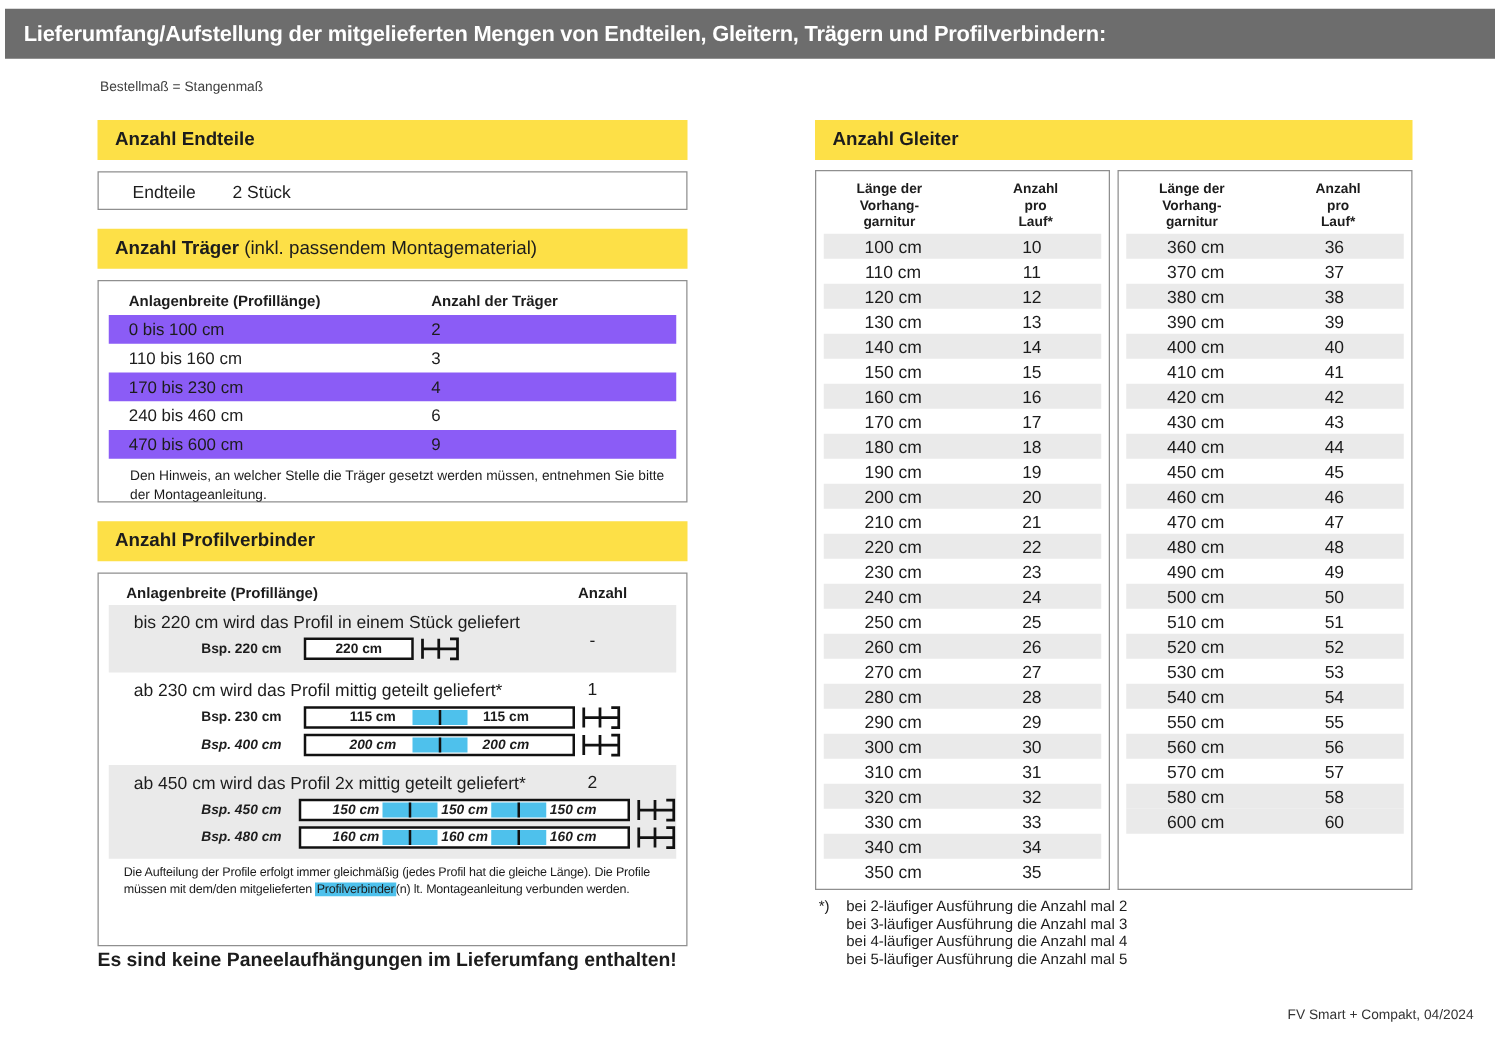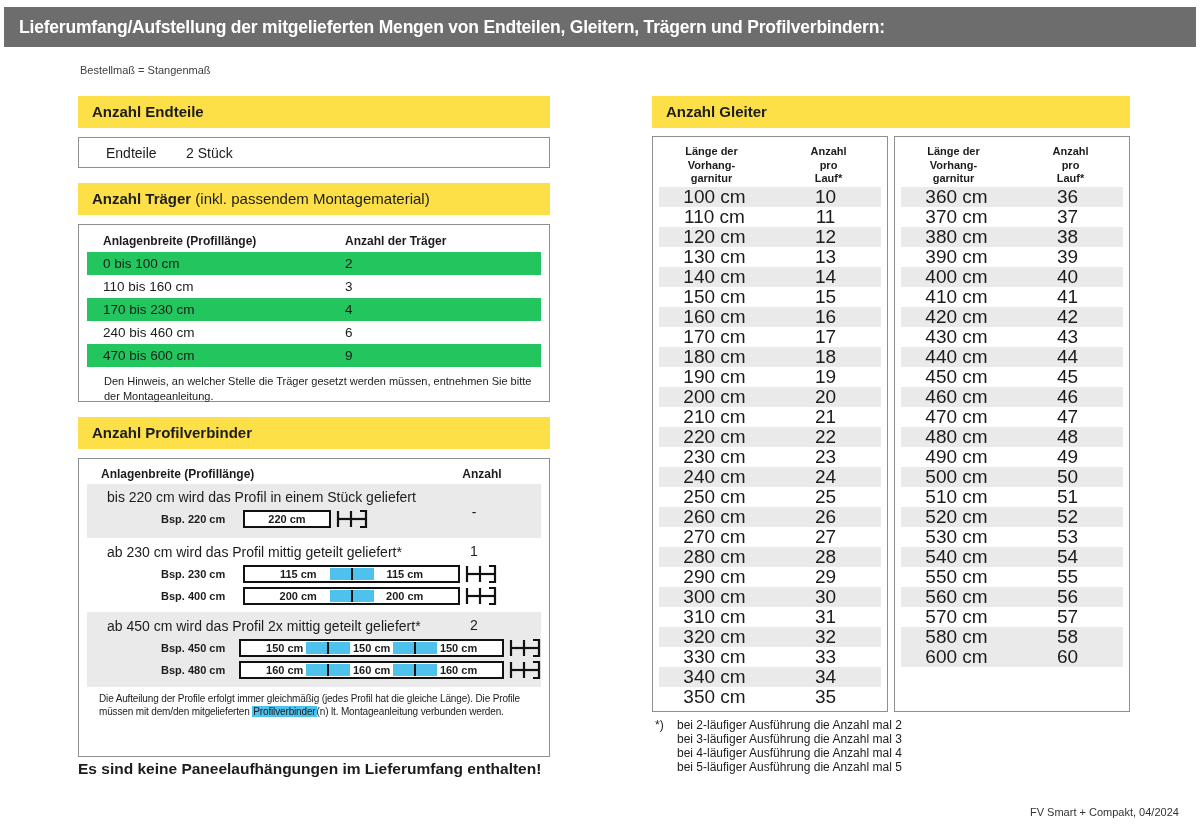--- a/index.html
+++ b/index.html
@@ -32,37 +32,37 @@
   .et-lbl{margin-left:27px;width:80px;}
   .et-val{margin-left:0px;}
   .s-traeger{left:78px;top:183px;width:472px;}
   .traeger-box{left:78px;top:224px;width:472px;height:178px;}
   .thead{display:flex;font-weight:bold;font-size:12px;margin:9px 8px 4px;}
   .thead .c1{flex:1;padding-left:16px;}
   .thead .c2{width:196px;}
   .trow{display:flex;height:23px;line-height:23px;margin:0 8px;font-size:13.5px;}
   .trow .c1{flex:1;padding-left:16px;}
   .trow .c2{width:196px;}
-  .traeger-box .trow.r-even{background:#22c55e;gap:18px;}
+  .traeger-box .trow.r-even{background:#8b5cf6;gap:18px;}
   .tnote{font-size:11px;line-height:1.35;margin:7px 8px 0 25px;width:440px;}
   
   .s-profil{left:78px;top:417px;width:472px;}
   .profil-box{left:78px;top:458px;width:472px;height:299px;}
   .phead{display:flex;font-weight:bold;font-size:12px;margin:8px 8px 3px;position:relative;}
   .phead .c1{flex:1;padding-left:14px;}
   .phead .c2{position:absolute;left:365px;width:60px;text-align:center;}
   .psec{margin:0 8px;position:relative;padding:5px 0 10px;}
   .psec.shaded{background:#eaeaea;}
   .psec .ptext{font-size:14px;margin-left:20px;line-height:17px;}
   .pval{position:absolute;left:357px;width:60px;text-align:center;font-size:14px;top:5px;}
   .pval-mid{top:20px;}
   .sec2{padding:6px 0 6px;}
   .sec3{padding:6px 0 8px;margin-top:1px;}
   .bsp{display:flex;align-items:center;height:18px;margin-top:4px;padding-left:30px;}
-  .bsp.mt2{}
+  .bsp.mt2{font-style:italic;}
   .blabel{margin-left:44px;width:76px;font-weight:bold;font-size:11px;white-space:nowrap;}
   .bar{
     margin-left:6px;position:relative;height:18px;box-sizing:border-box;
     border:2px solid #111;background:#fff;display:flex;align-items:center;
   }
   .bar-1{width:88px;}
   .bar-2{width:217px;}
   .bar-3{width:278px;}
   .seg{flex:1;text-align:center;font-size:11px;font-weight:bold;position:relative;z-index:2;line-height:14px;}
   .conn{position:absolute;top:1px;bottom:1px;width:44px;background:#4ec1ec;transform:translateX(-50%);z-index:1;}
@@ -75,21 +75,21 @@
   .pnote{margin:5px 8px 0 20px;font-size:10px;line-height:1.3;width:455px;letter-spacing:-0.15px;}
   .hl{background:#4ec1ec;padding:0 1px;}
   .nopaneel{position:absolute;left:78px;top:760px;font-weight:bold;font-size:15.5px;white-space:nowrap;}
   
   .s-gleiter{left:652px;top:96px;width:478px;}
   .gbox{position:absolute;top:136px;width:236px;height:576px;border:1px solid #8f8f8f;box-sizing:border-box;background:#fff;}
   .gbox-1{left:652px;}
   .gbox-2{left:894px;}
   .ghead{display:flex;text-align:center;font-weight:bold;font-size:11px;line-height:1.24;margin-top:8px;height:42px;}
   .ghead div{flex:1;white-space:pre-line;}
-  .grow{display:flex;height:20px;line-height:20px;margin:0 6px;font-size:19px;text-align:center;}
+  .grow{display:flex;height:20px;line-height:20px;margin:0 6px;font-size:14px;text-align:center;}
   .grow div{flex:1;}
   .gbox .grow.r-even{background:#eaeaea;}
   .gfoot{position:absolute;left:655px;top:718px;font-size:12px;line-height:1.18;display:flex;}
   .gfoot .marker{width:22px;}
   .gfoot .fline{white-space:nowrap;}
   .docid{position:absolute;left:1030px;top:806px;font-size:11px;color:#333;white-space:nowrap;}
 </style>
 </head>
 <body>
 

